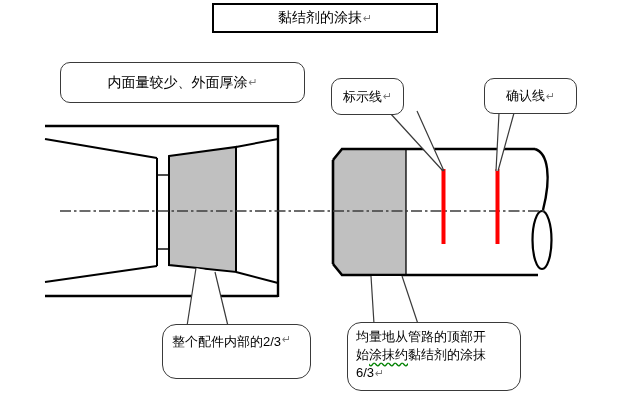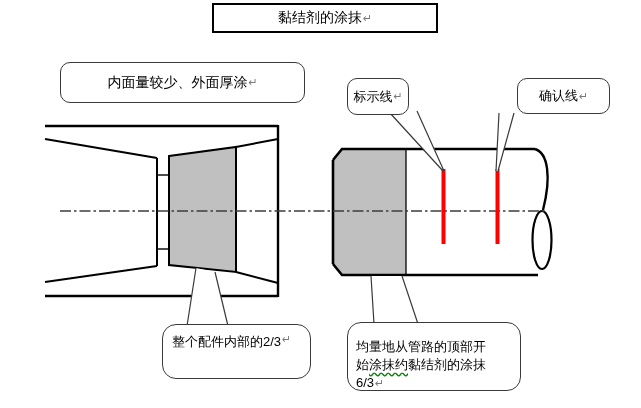--- a/index.html
+++ b/index.html
@@ -5,26 +5,26 @@
   html,body{margin:0;padding:0;background:#fff;}
   .stage{position:relative;width:641px;height:408px;background:#fff;overflow:hidden;
          font-family:"Liberation Sans","DejaVu Sans",sans-serif;color:#000;}
   .stage svg{position:absolute;left:0;top:0;}
   .box{position:absolute;background:#fff;box-sizing:border-box;display:flex;
        align-items:center;justify-content:center;white-space:nowrap;}
   .title-box{left:212px;top:3px;width:226px;height:30px;border:2px solid #000;font-size:14px;}
   .note-box{left:60px;top:62px;width:245px;height:41px;border:1px solid #3a3a3a;
             border-radius:10px;font-size:14px;}
   .callout{border:1px solid #3a3a3a;border-radius:10px;font-size:13px;}
-  .c-marking{left:347px;top:78px;width:62px;height:37px;}
-  .c-confirm{left:517px;top:78px;width:93px;height:36px;}
+  .c-marking{left:331px;top:78px;width:73px;height:37px;}
+  .c-confirm{left:484px;top:78px;width:93px;height:36px;}
   .c-big{border:1px solid #3a3a3a;border-radius:14px;align-items:flex-start;
          justify-content:flex-start;font-size:13px;}
   .c-fitting{left:162px;top:324px;width:149px;height:55px;padding:8px 0 0 9px;}
-  .c-pipe{left:347px;top:322px;width:174px;height:69px;padding:15px 0 0 8px;
+  .c-pipe{left:347px;top:322px;width:174px;height:69px;padding:5px 0 0 8px;
           white-space:normal;line-height:18px;}
   .ret{color:#7a7a7a;font-size:11px;margin-left:1px;}
   .sq{text-decoration-line:underline;text-decoration-style:wavy;
       text-decoration-color:#008000;text-underline-offset:3px;}
 </style>
 </head>
 <body>
 
 <div class="stage">
 

